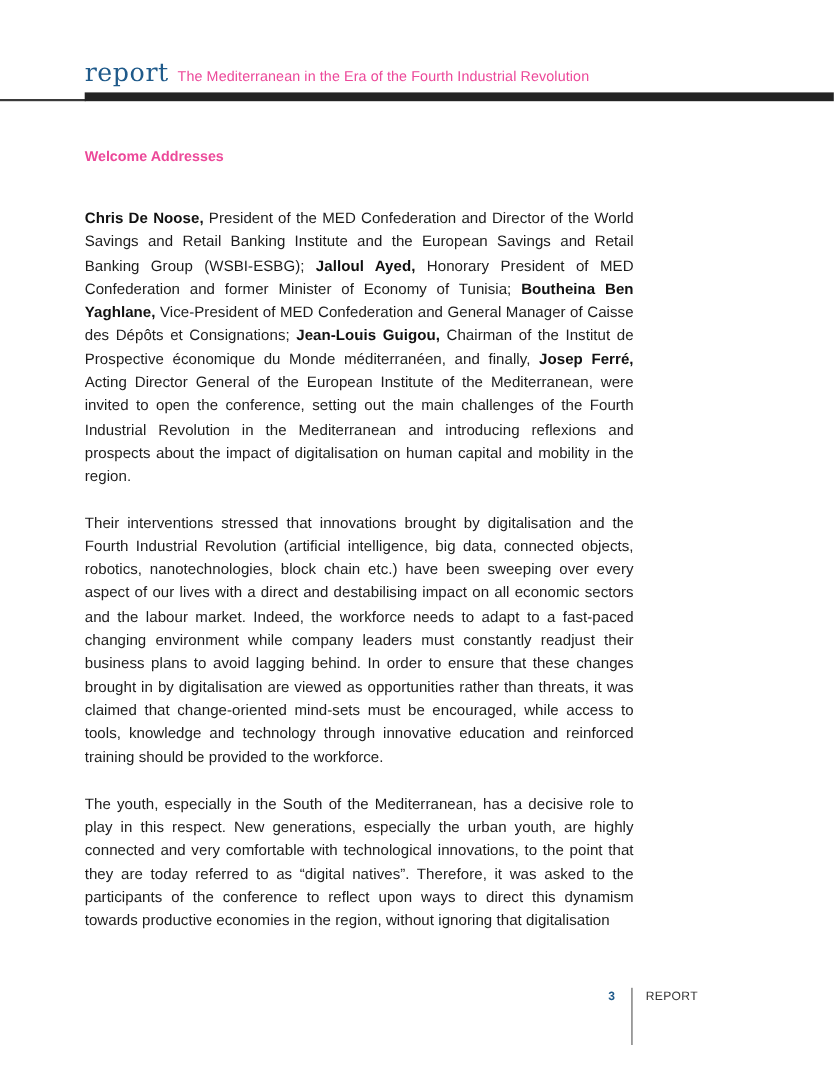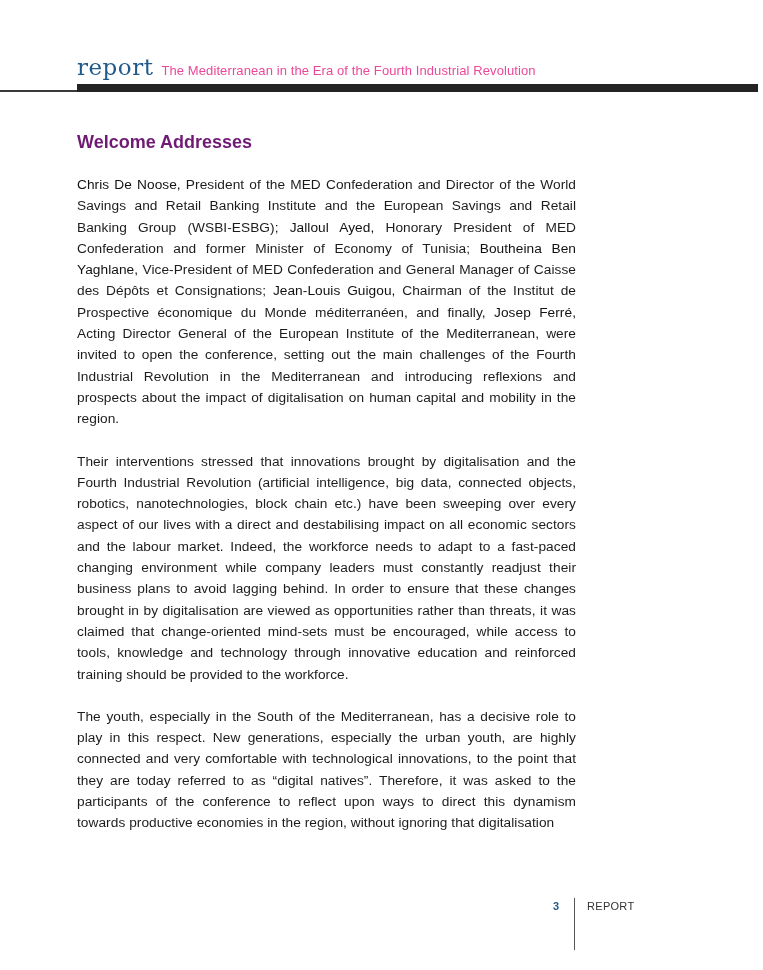--- a/index.html
+++ b/index.html
@@ -52,36 +52,36 @@
       height: 8px;
       background: #232323;
     }
     .content {
       position: absolute;
       left: 77px;
       top: 132px;
       width: 499px;
     }
     .section-heading {
-      font-size: 18px;
+      font-size: 13px;
       font-weight: bold;
-      color: #701a75;
-      margin: 0 0 22px 0;
+      color: #ec4899;
+      margin: 0 0 36px 0;
       line-height: 20px;
     }
     .para {
       font-size: 13.7px;
       line-height: 21.3px;
       text-align: justify;
       margin: 0 0 21px 0;
       color: #1c1c1c;
       letter-spacing: 0.05px;
     }
     .para b {
-      font-weight: normal;
+      font-weight: bold;
       color: #111;
     }
     .footer {
       position: absolute;
       top: 898px;
       left: 0;
       width: 763px;
       height: 55px;
     }
     .page-number {

